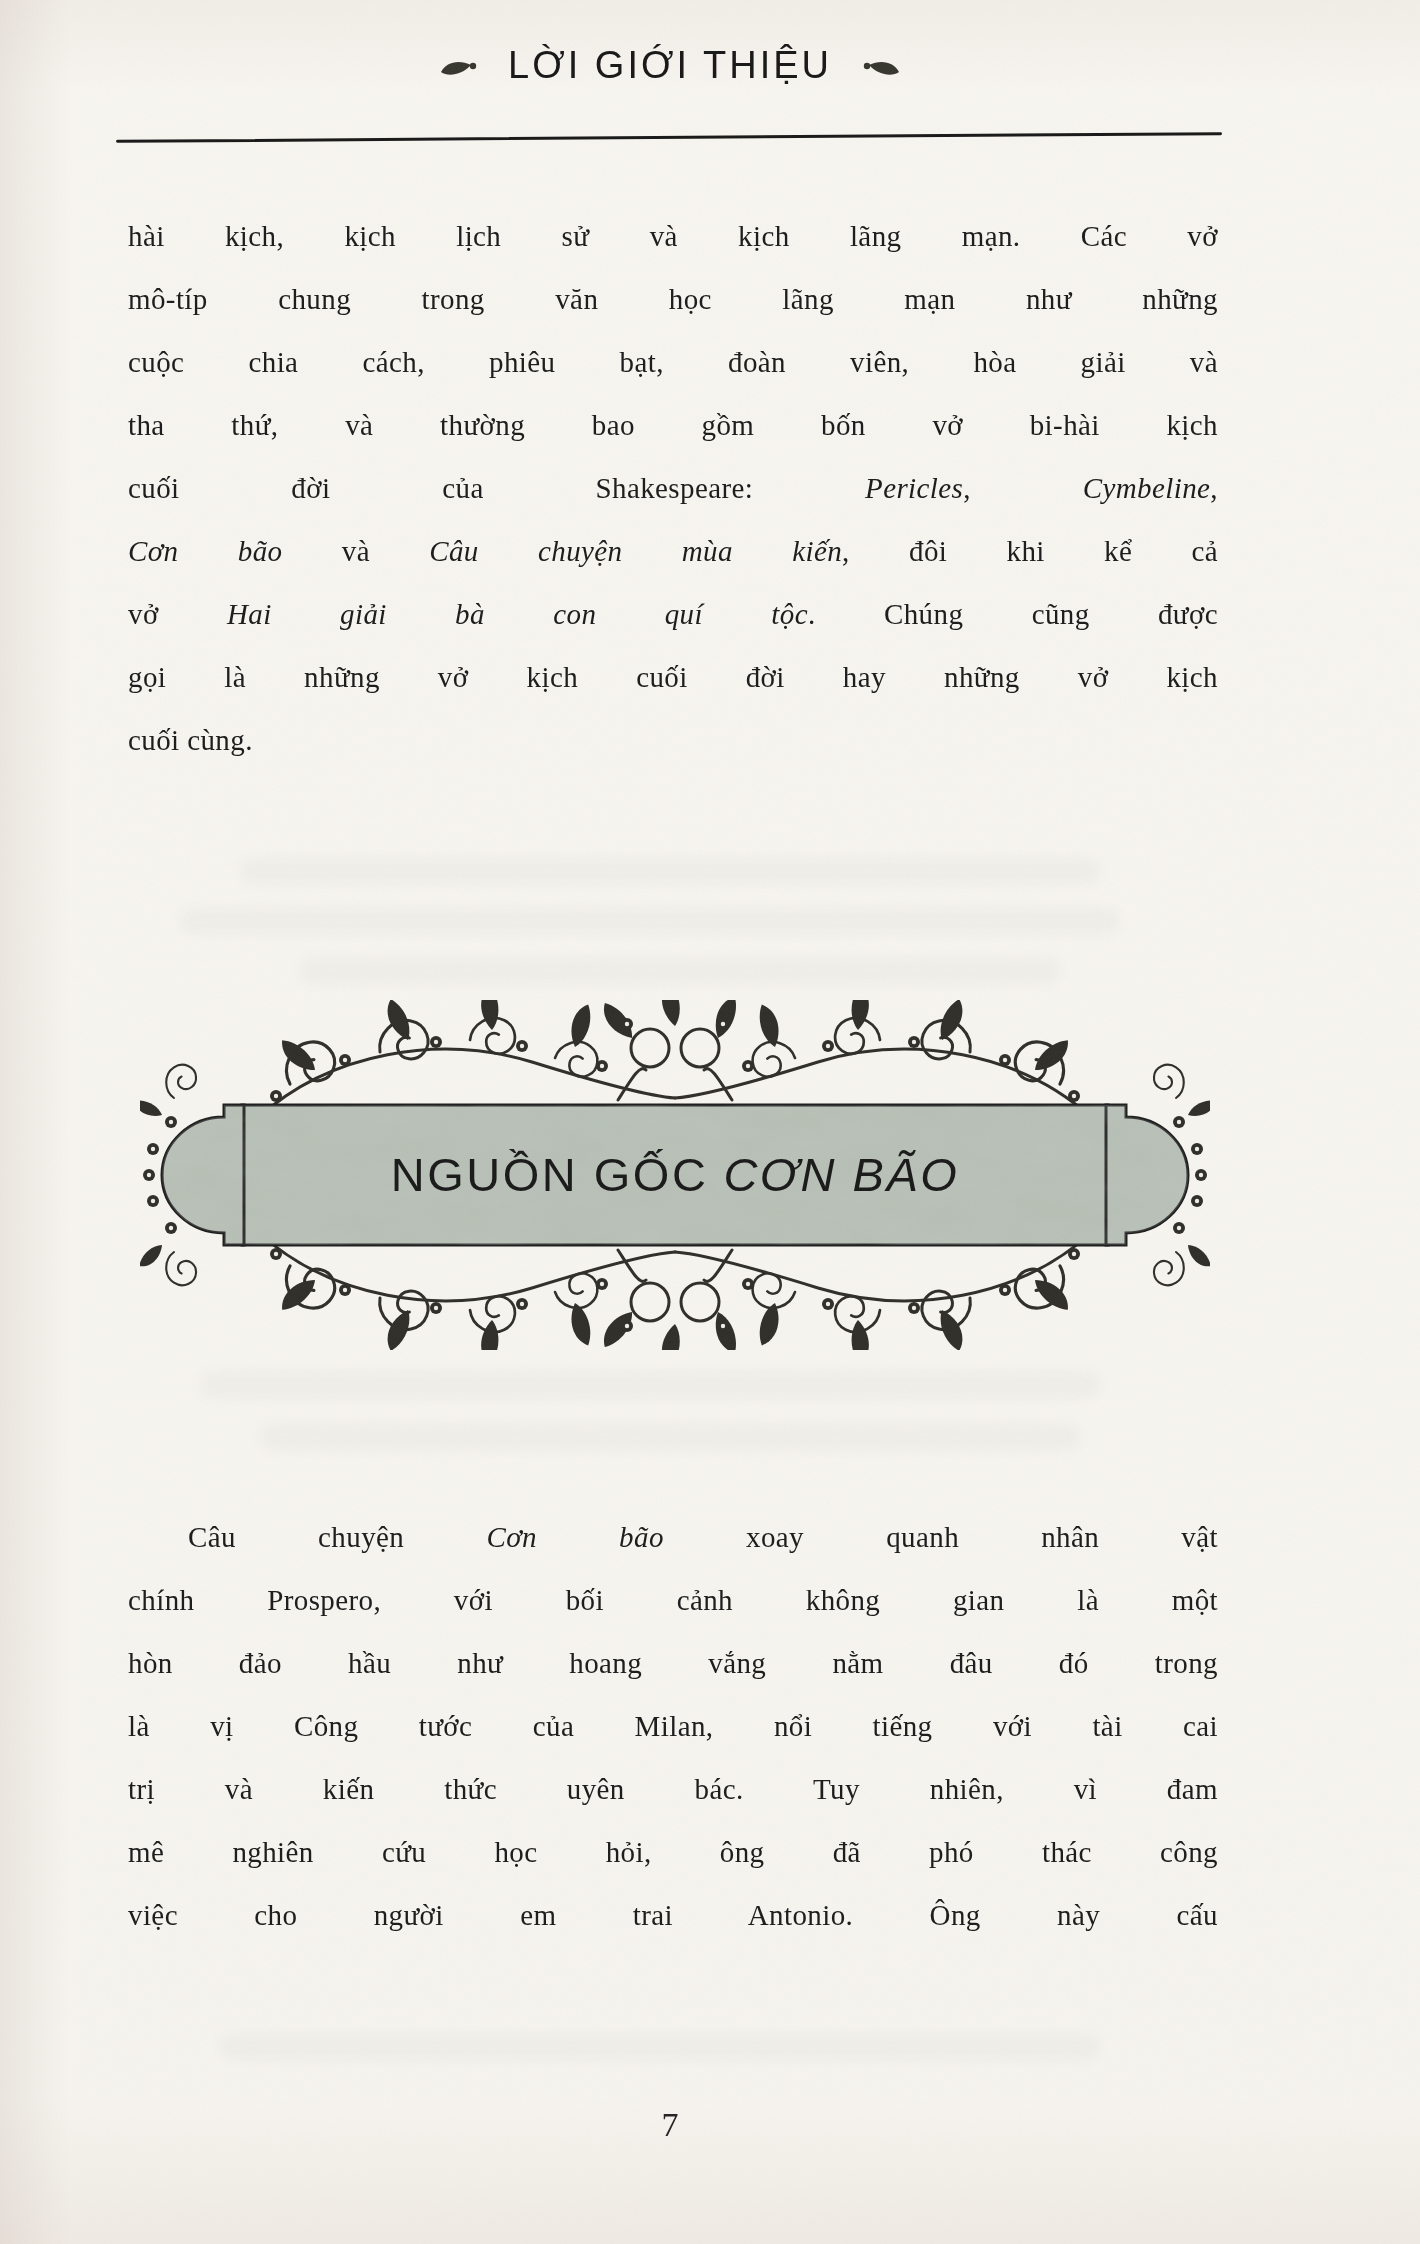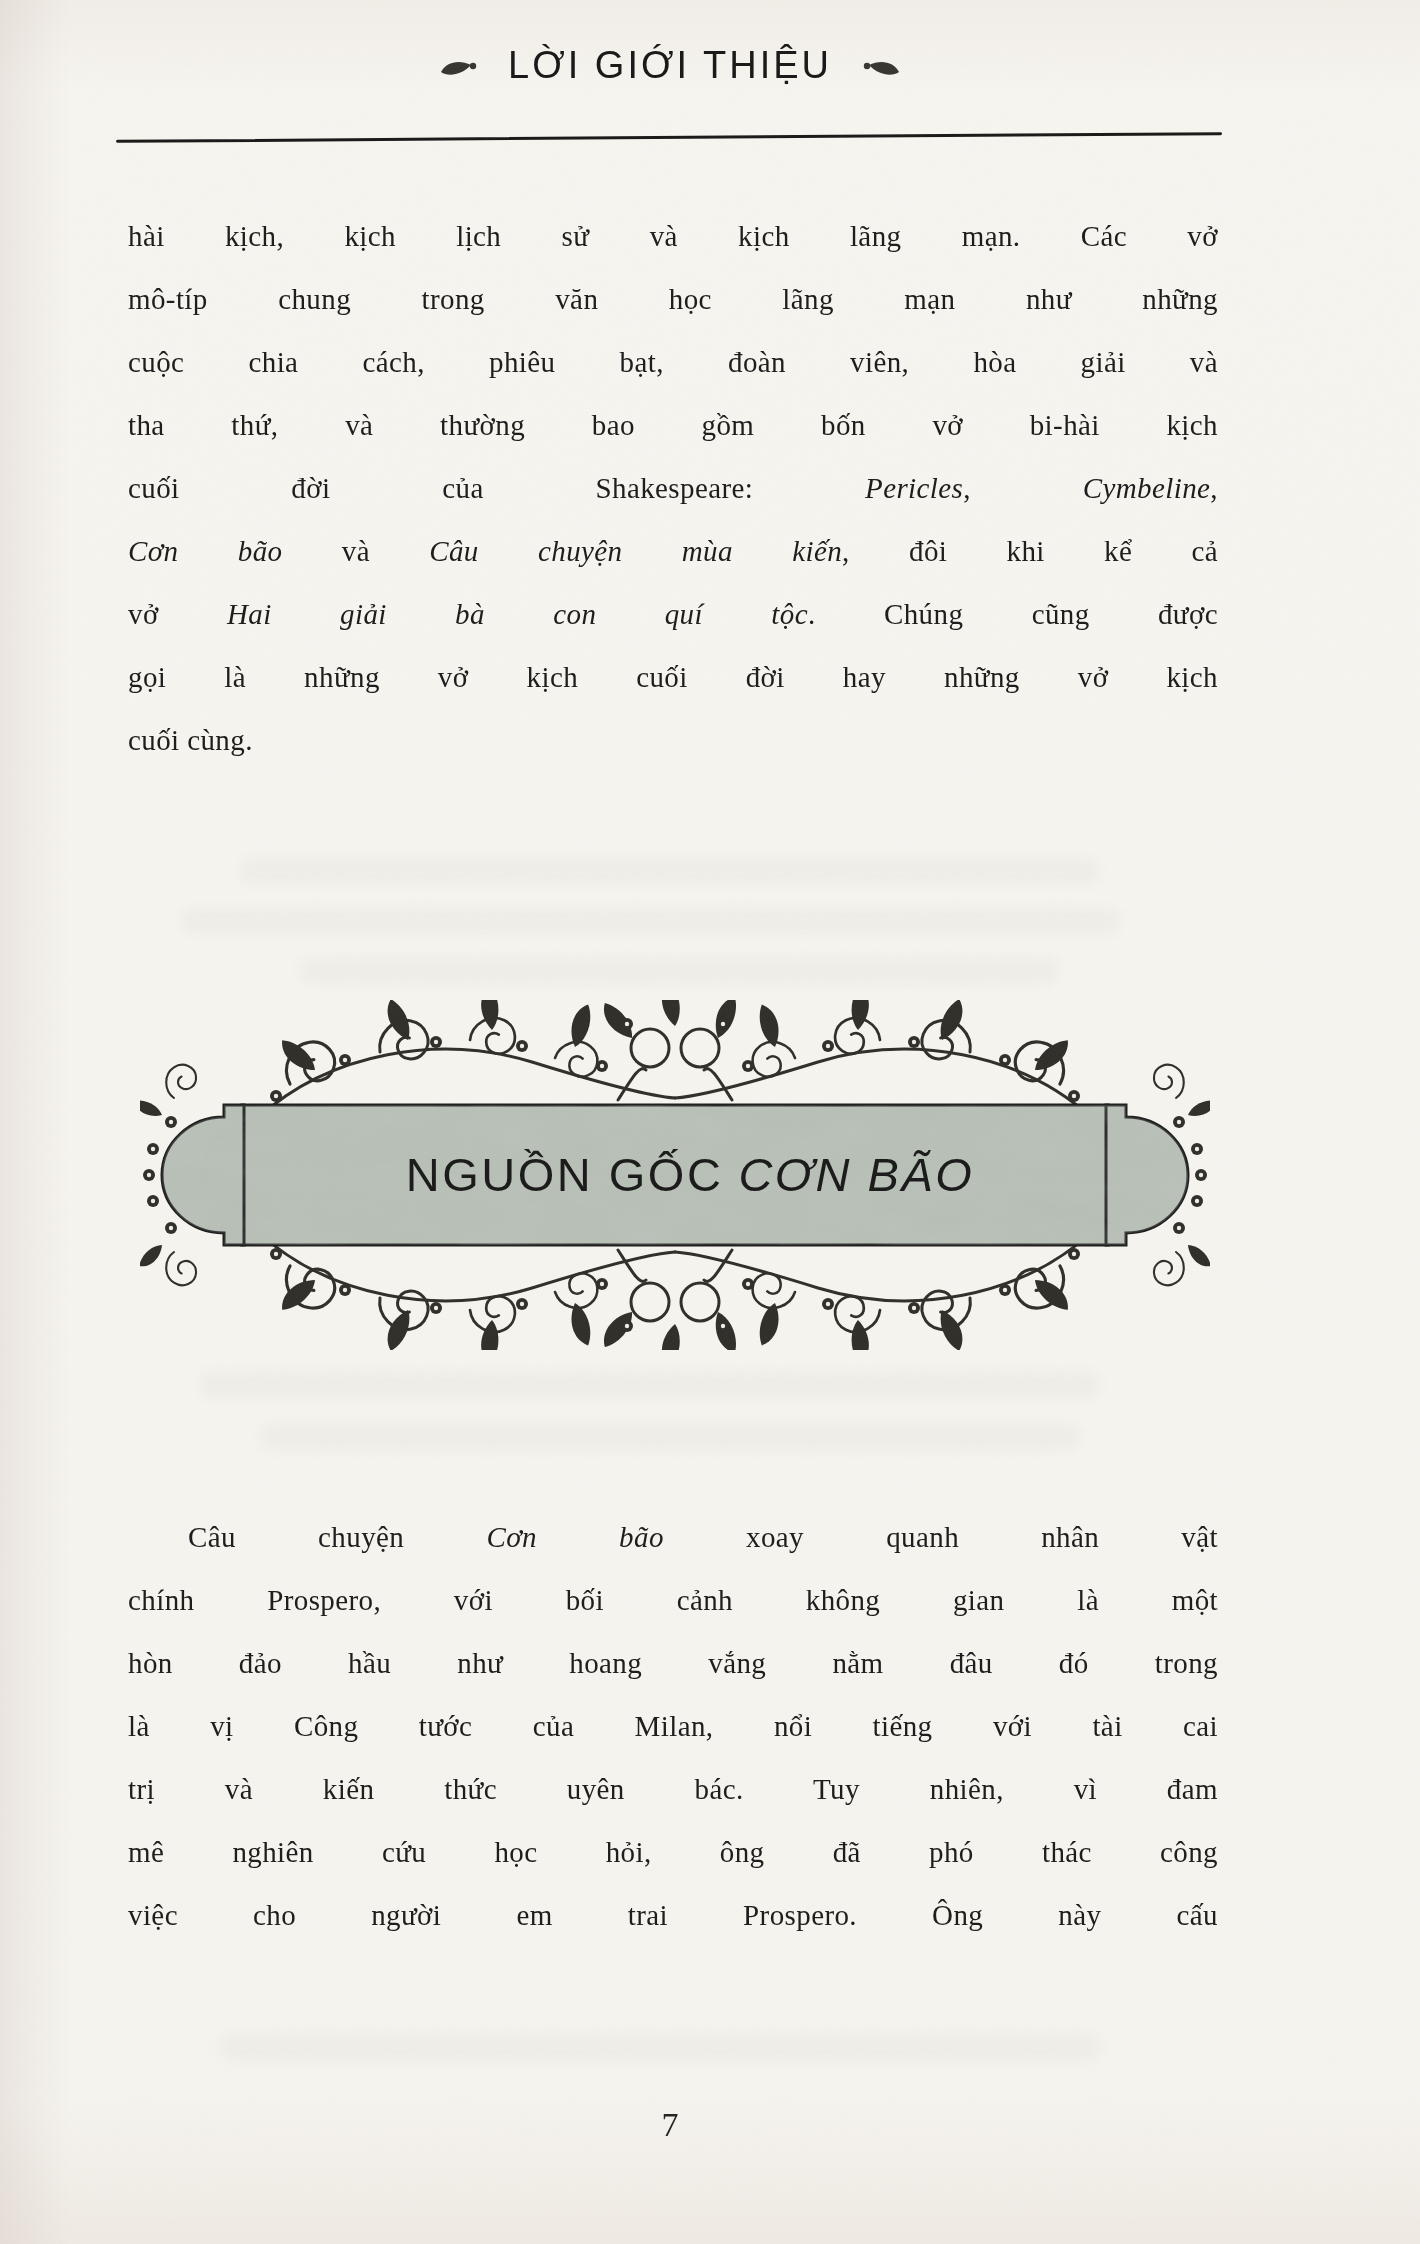--- a/index.html
+++ b/index.html
@@ -45,21 +45,20 @@
   .banner-wrap{position:absolute;top:1000px;left:140px;width:1070px;height:350px;}
   .banner-wrap svg.flourish{position:absolute;top:0;left:0;}
   .banner-shape{fill:var(--banner_fill,#b7bfb5);stroke:var(--banner_border,#1c1c1c);stroke-width:3;}
   .fl-stroke{fill:none;stroke:var(--flourish,#2e2d28);stroke-width:3;stroke-linecap:round;}
   .fl-fill{fill:var(--flourish,#2e2d28);stroke:none;}
   .fl-ring{fill:none;stroke:var(--flourish,#2e2d28);stroke-width:3;}
   .paper-dot{fill:#eef0ea;}
   .banner-title{
     position:absolute;left:102px;top:1140px;width:866px;height:70px;line-height:70px;
     transform:translateY(-1140px);
-    margin-left:15px;
   }
   
   .banner-title{transform:none;top:140px;}
   .banner-title-inner{
     width:100%;text-align:center;
     font-family:"Liberation Sans",sans-serif;
     font-size:47px;letter-spacing:2.5px;color:#181818;white-space:nowrap;
   }
   .banner-title-inner .pre{margin-right:.32em;}
   
@@ -204,21 +203,21 @@
     </div>
   </div>
 
   <div class="para para-2">
       <div class="jline indent"><span>Câu chuyện </span><span class="it">Cơn bão</span><span> xoay quanh nhân vật</span></div>
       <div class="jline"><span>chính Prospero, với bối cảnh không gian là một</span></div>
       <div class="jline"><span>hòn đảo hầu như hoang vắng nằm đâu đó trong</span></div>
       <div class="jline"><span>là vị Công tước của Milan, nổi tiếng với tài cai</span></div>
       <div class="jline"><span>trị và kiến thức uyên bác. Tuy nhiên, vì đam</span></div>
       <div class="jline"><span>mê nghiên cứu học hỏi, ông đã phó thác công</span></div>
-      <div class="jline"><span>việc cho người em trai Prospero. Ông này cấu</span></div>
+      <div class="jline"><span>việc cho người em trai Antonio. Ông này cấu</span></div>
     </div>
 
   <div class="footer">
     <span>7</span>
   </div>
 
   <svg class="noise-overlay" width="1420" height="2244">
     <filter id="grain">
       <feTurbulence type="fractalNoise" baseFrequency="0.8" numOctaves="2" seed="3"></feTurbulence>
       <feColorMatrix type="matrix" values="0 0 0 0 0.45  0 0 0 0 0.43  0 0 0 0 0.40  0.12 0 0 0 0"></feColorMatrix>

